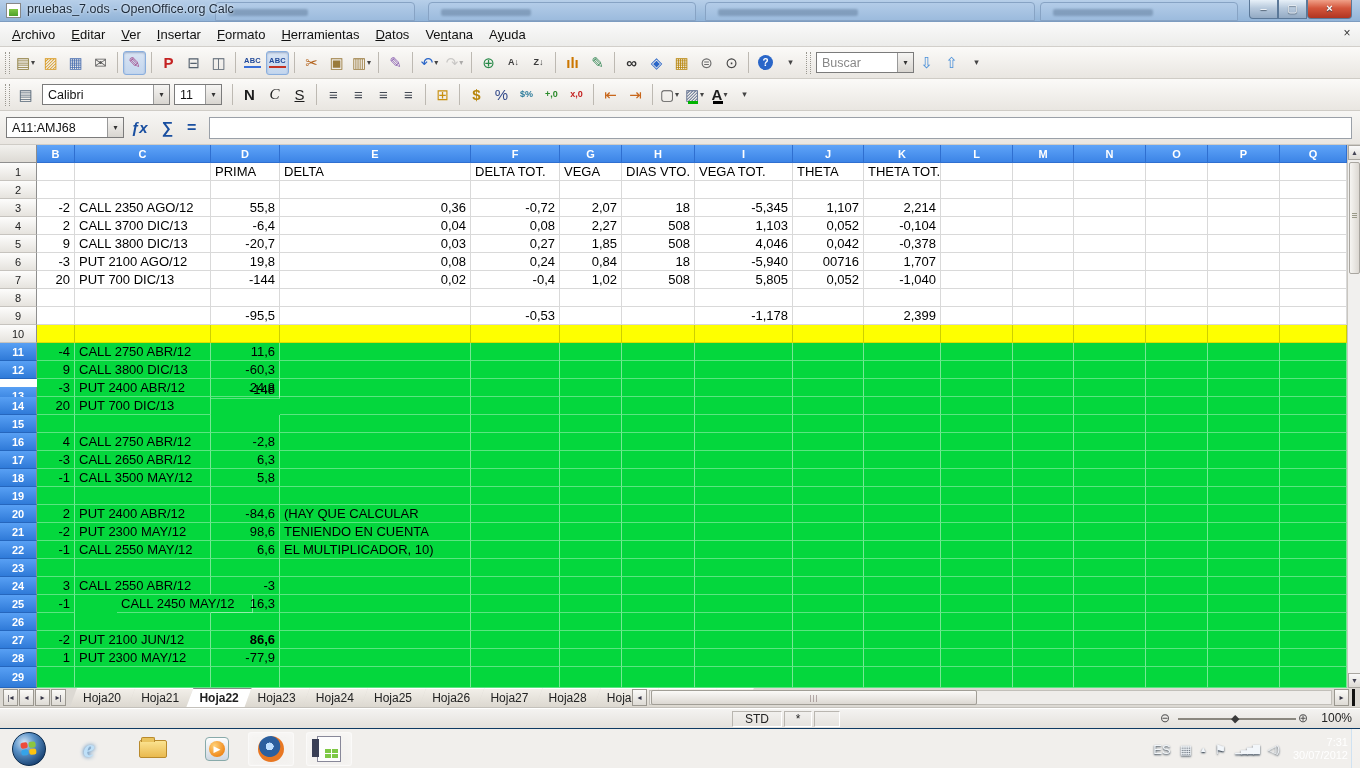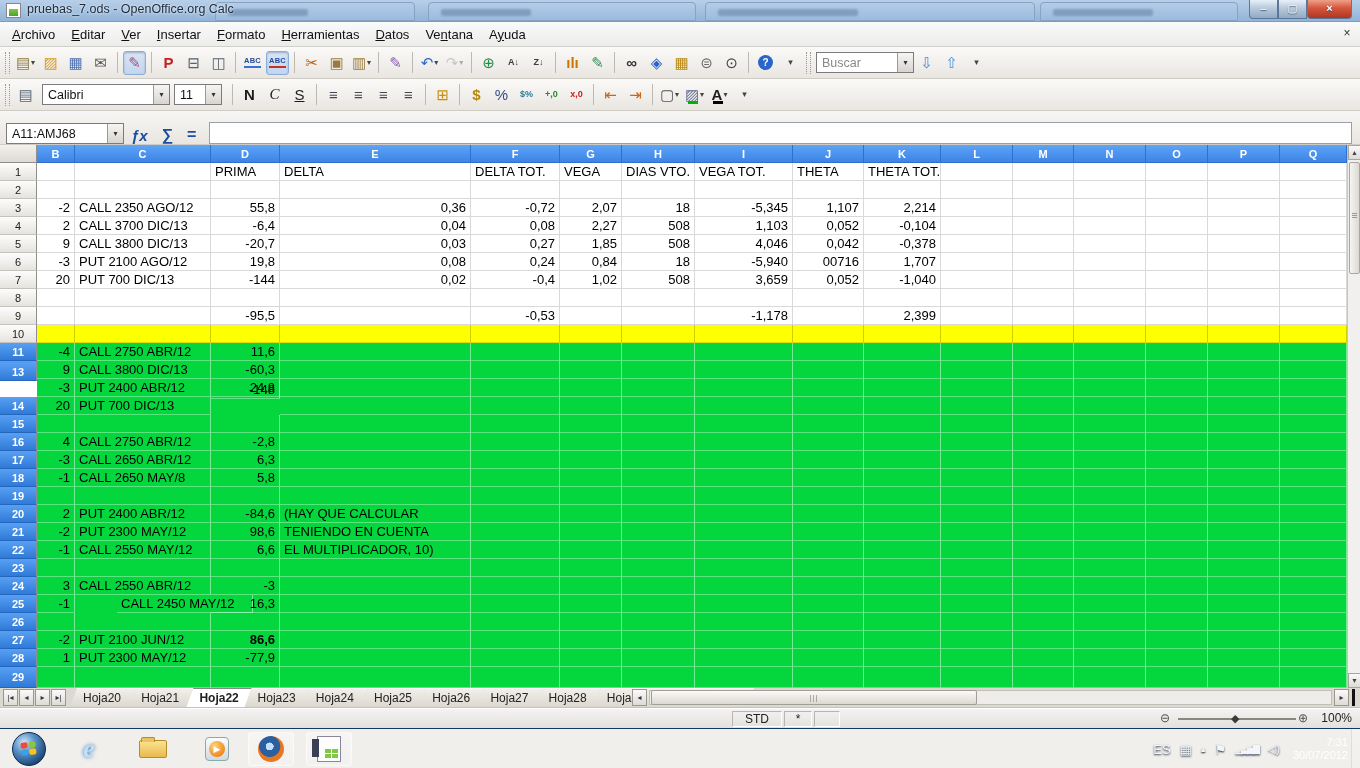--- a/index.html
+++ b/index.html
@@ -56,21 +56,21 @@
   .tsep{width:1px;height:21px;background:#bdb9b2;margin:0 4px;}
   .combo{display:inline-flex;height:21px;border:1px solid #7b7b7b;background:#fff;align-items:center;}
   .combo .val{font-size:12.5px;padding:0 5px;color:#111;flex:1;white-space:nowrap;overflow:hidden;}
   .combo .val.ghost{color:#888;}
   .combo .cdd{width:16px;height:100%;border-left:1px solid #999;
     background:linear-gradient(#f6f5f3,#d8d5d0);font-size:8px;display:flex;align-items:center;justify-content:center;color:#333;}
   .findwrap{display:flex;align-items:center;margin-left:2px;}
 
   
   .fbar{position:absolute;left:0;top:111px;width:1360px;height:34px;
-    background:linear-gradient(#f7f6f4,#e9e6e1);border-bottom:1px solid #cfccc6;display:flex;align-items:flex-end;padding:0 6px;}
+    background:linear-gradient(#f7f6f4,#e9e6e1);border-bottom:1px solid #cfccc6;display:flex;align-items:center;padding:0 6px;}
   .fico{font-size:16px;color:#1a4fa0;margin:0 7px;font-weight:bold;}
   .fico.fx{font-style:italic;font-size:15px;}
   .finput{flex:1;height:22px;background:#fff;border:1px solid #9aa0a8;margin-left:6px;margin-right:2px;font-size:13px;padding:0 4px;color:#000;}
 
   
   .grid{position:absolute;left:0;top:145px;width:1360px;height:543px;background:#fff;overflow:hidden;}
   .corner{position:absolute;left:0;top:0;width:37px;height:18px;background:linear-gradient(#f2f1ee,#dddad4);
     border-right:1px solid #8e8e8e;border-bottom:1px solid #8e8e8e;}
   .colhead{position:absolute;top:0;height:18px;background:linear-gradient(#5fa4f8,#3c84e6);
     border-right:1px solid #2f6fd0;border-bottom:1px solid #2f6fd0;color:#fff;font-weight:bold;font-size:11px;
@@ -532,21 +532,21 @@
       <div class="cell b-plain txt" style="left: 1280px; top: 108px; width: 67px; height: 18px; line-height: 17px;"></div>
       <div class="rowhead" style="top: 126px; height: 18px;">7</div>
       <div class="rowbg bg-plain" style="left: 37px; top: 126px; width: 1310px; height: 18px;"></div>
       <div class="cell b-plain num" style="left: 37px; top: 126px; width: 38px; height: 18px; line-height: 17px;">20</div>
       <div class="cell b-plain txt" style="left: 75px; top: 126px; width: 136px; height: 18px; line-height: 17px;">PUT 700 DIC/13</div>
       <div class="cell b-plain num" style="left: 211px; top: 126px; width: 69px; height: 18px; line-height: 17px;">-144</div>
       <div class="cell b-plain num" style="left: 280px; top: 126px; width: 191px; height: 18px; line-height: 17px;">0,02</div>
       <div class="cell b-plain num" style="left: 471px; top: 126px; width: 89px; height: 18px; line-height: 17px;">-0,4</div>
       <div class="cell b-plain num" style="left: 560px; top: 126px; width: 62px; height: 18px; line-height: 17px;">1,02</div>
       <div class="cell b-plain num" style="left: 622px; top: 126px; width: 73px; height: 18px; line-height: 17px;">508</div>
-      <div class="cell b-plain num" style="left: 695px; top: 126px; width: 98px; height: 18px; line-height: 17px;">3,659</div>
+      <div class="cell b-plain num" style="left: 695px; top: 126px; width: 98px; height: 18px; line-height: 17px;">5,805</div>
       <div class="cell b-plain num" style="left: 793px; top: 126px; width: 71px; height: 18px; line-height: 17px;">0,052</div>
       <div class="cell b-plain num" style="left: 864px; top: 126px; width: 77px; height: 18px; line-height: 17px;">-1,040</div>
       <div class="cell b-plain txt" style="left: 941px; top: 126px; width: 72px; height: 18px; line-height: 17px;"></div>
       <div class="cell b-plain txt" style="left: 1013px; top: 126px; width: 61px; height: 18px; line-height: 17px;"></div>
       <div class="cell b-plain txt" style="left: 1074px; top: 126px; width: 72px; height: 18px; line-height: 17px;"></div>
       <div class="cell b-plain txt" style="left: 1146px; top: 126px; width: 62px; height: 18px; line-height: 17px;"></div>
       <div class="cell b-plain txt" style="left: 1208px; top: 126px; width: 72px; height: 18px; line-height: 17px;"></div>
       <div class="cell b-plain txt" style="left: 1280px; top: 126px; width: 67px; height: 18px; line-height: 17px;"></div>
       <div class="rowhead" style="top: 144px; height: 18px;">8</div>
       <div class="rowbg bg-plain" style="left: 37px; top: 144px; width: 1310px; height: 18px;"></div>
@@ -631,21 +631,21 @@
       <div class="cell b-green txt" style="left: 622px; top: 216px; width: 73px; height: 18px; line-height: 17px;"></div>
       <div class="cell b-green txt" style="left: 695px; top: 216px; width: 98px; height: 18px; line-height: 17px;"></div>
       <div class="cell b-green txt" style="left: 793px; top: 216px; width: 71px; height: 18px; line-height: 17px;"></div>
       <div class="cell b-green txt" style="left: 864px; top: 216px; width: 77px; height: 18px; line-height: 17px;"></div>
       <div class="cell b-green txt" style="left: 941px; top: 216px; width: 72px; height: 18px; line-height: 17px;"></div>
       <div class="cell b-green txt" style="left: 1013px; top: 216px; width: 61px; height: 18px; line-height: 17px;"></div>
       <div class="cell b-green txt" style="left: 1074px; top: 216px; width: 72px; height: 18px; line-height: 17px;"></div>
       <div class="cell b-green txt" style="left: 1146px; top: 216px; width: 62px; height: 18px; line-height: 17px;"></div>
       <div class="cell b-green txt" style="left: 1208px; top: 216px; width: 72px; height: 18px; line-height: 17px;"></div>
       <div class="cell b-green txt" style="left: 1280px; top: 216px; width: 67px; height: 18px; line-height: 17px;"></div>
-      <div class="rowhead sel" style="top: 218px; height: 18px;">13</div>
+      <div class="rowhead sel" style="top: 242px; height: 18px;">13</div>
       <div class="rowbg bg-green" style="left: 37px; top: 234px; width: 1310px; height: 18px;"></div>
       <div class="cell b-green num" style="left: 37px; top: 234px; width: 38px; height: 18px; line-height: 17px;">-3</div>
       <div class="cell b-green txt" style="left: 75px; top: 234px; width: 136px; height: 18px; line-height: 17px;">PUT 2400 ABR/12</div>
       <div class="cell b-green num" style="left: 211px; top: 234px; width: 69px; height: 18px; line-height: 17px;">24,8</div>
       <div class="cell b-green txt" style="left: 280px; top: 234px; width: 191px; height: 18px; line-height: 17px;"></div>
       <div class="cell b-green txt" style="left: 471px; top: 234px; width: 89px; height: 18px; line-height: 17px;"></div>
       <div class="cell b-green txt" style="left: 560px; top: 234px; width: 62px; height: 18px; line-height: 17px;"></div>
       <div class="cell b-green txt" style="left: 622px; top: 234px; width: 73px; height: 18px; line-height: 17px;"></div>
       <div class="cell b-green txt" style="left: 695px; top: 234px; width: 98px; height: 18px; line-height: 17px;"></div>
       <div class="cell b-green txt" style="left: 793px; top: 234px; width: 71px; height: 18px; line-height: 17px;"></div>
@@ -724,21 +724,21 @@
       <div class="cell b-green txt" style="left: 864px; top: 306px; width: 77px; height: 18px; line-height: 17px;"></div>
       <div class="cell b-green txt" style="left: 941px; top: 306px; width: 72px; height: 18px; line-height: 17px;"></div>
       <div class="cell b-green txt" style="left: 1013px; top: 306px; width: 61px; height: 18px; line-height: 17px;"></div>
       <div class="cell b-green txt" style="left: 1074px; top: 306px; width: 72px; height: 18px; line-height: 17px;"></div>
       <div class="cell b-green txt" style="left: 1146px; top: 306px; width: 62px; height: 18px; line-height: 17px;"></div>
       <div class="cell b-green txt" style="left: 1208px; top: 306px; width: 72px; height: 18px; line-height: 17px;"></div>
       <div class="cell b-green txt" style="left: 1280px; top: 306px; width: 67px; height: 18px; line-height: 17px;"></div>
       <div class="rowhead sel" style="top: 324px; height: 18px;">18</div>
       <div class="rowbg bg-green" style="left: 37px; top: 324px; width: 1310px; height: 18px;"></div>
       <div class="cell b-green num" style="left: 37px; top: 324px; width: 38px; height: 18px; line-height: 17px;">-1</div>
-      <div class="cell b-green txt" style="left: 75px; top: 324px; width: 136px; height: 18px; line-height: 17px;">CALL 2650 MAY/8</div>
+      <div class="cell b-green txt" style="left: 75px; top: 324px; width: 136px; height: 18px; line-height: 17px;">CALL 3500 MAY/12</div>
       <div class="cell b-green num" style="left: 211px; top: 324px; width: 69px; height: 18px; line-height: 17px;">5,8</div>
       <div class="cell b-green txt" style="left: 280px; top: 324px; width: 191px; height: 18px; line-height: 17px;"></div>
       <div class="cell b-green txt" style="left: 471px; top: 324px; width: 89px; height: 18px; line-height: 17px;"></div>
       <div class="cell b-green txt" style="left: 560px; top: 324px; width: 62px; height: 18px; line-height: 17px;"></div>
       <div class="cell b-green txt" style="left: 622px; top: 324px; width: 73px; height: 18px; line-height: 17px;"></div>
       <div class="cell b-green txt" style="left: 695px; top: 324px; width: 98px; height: 18px; line-height: 17px;"></div>
       <div class="cell b-green txt" style="left: 793px; top: 324px; width: 71px; height: 18px; line-height: 17px;"></div>
       <div class="cell b-green txt" style="left: 864px; top: 324px; width: 77px; height: 18px; line-height: 17px;"></div>
       <div class="cell b-green txt" style="left: 941px; top: 324px; width: 72px; height: 18px; line-height: 17px;"></div>
       <div class="cell b-green txt" style="left: 1013px; top: 324px; width: 61px; height: 18px; line-height: 17px;"></div>

